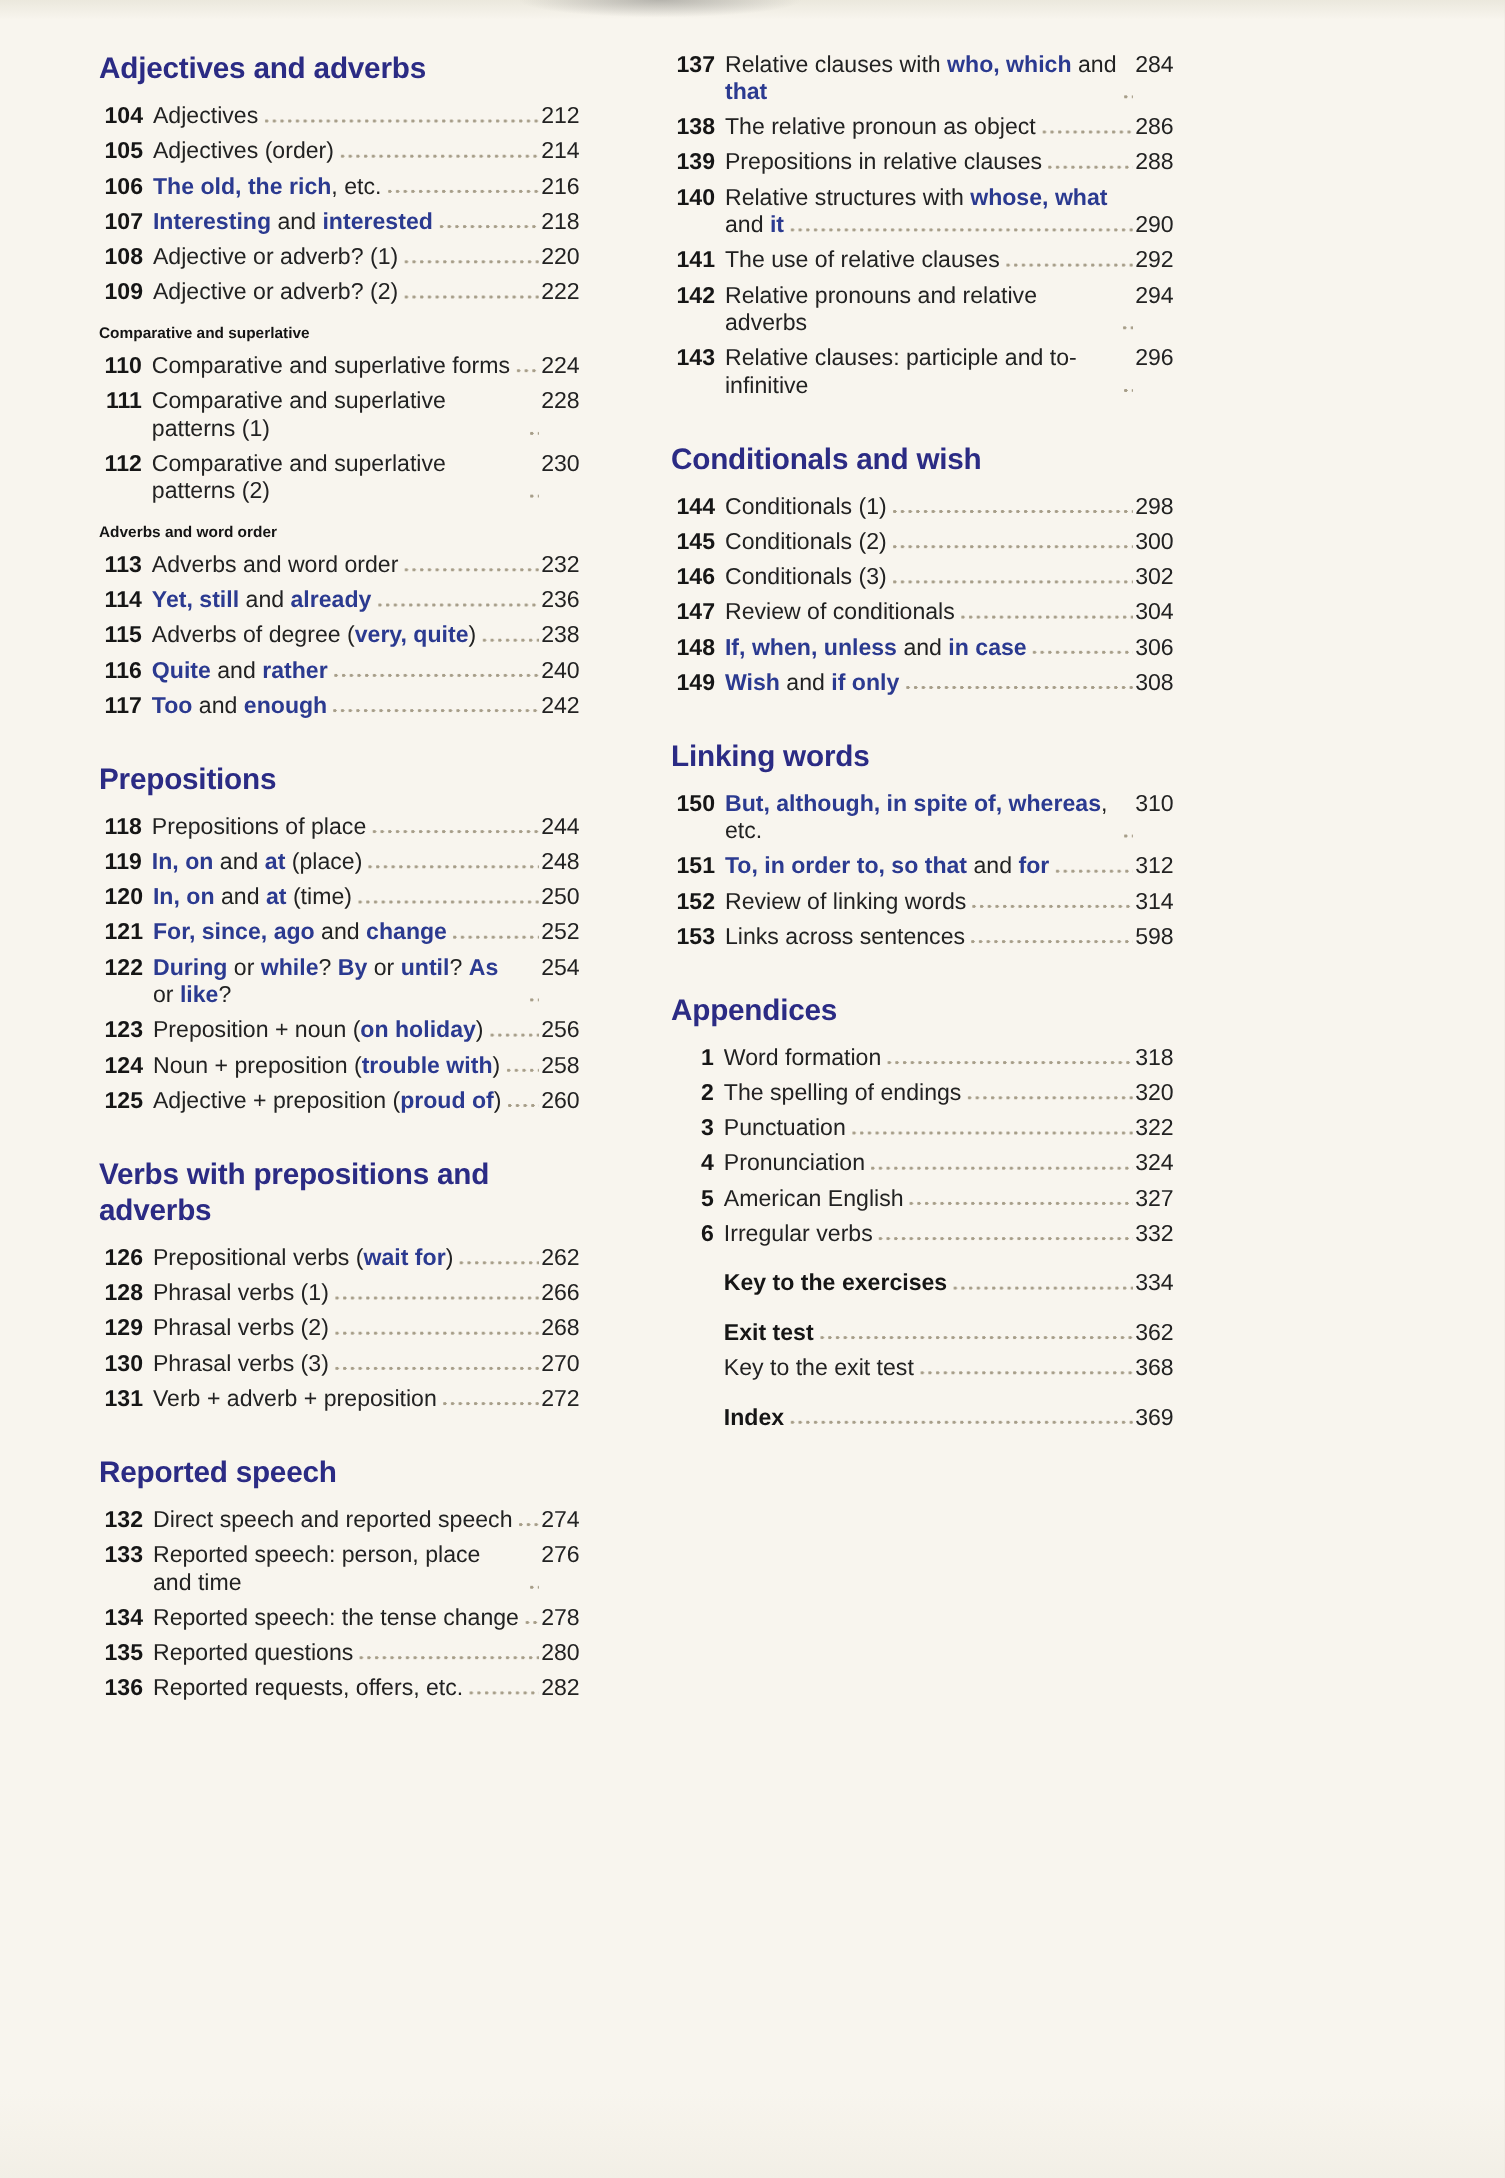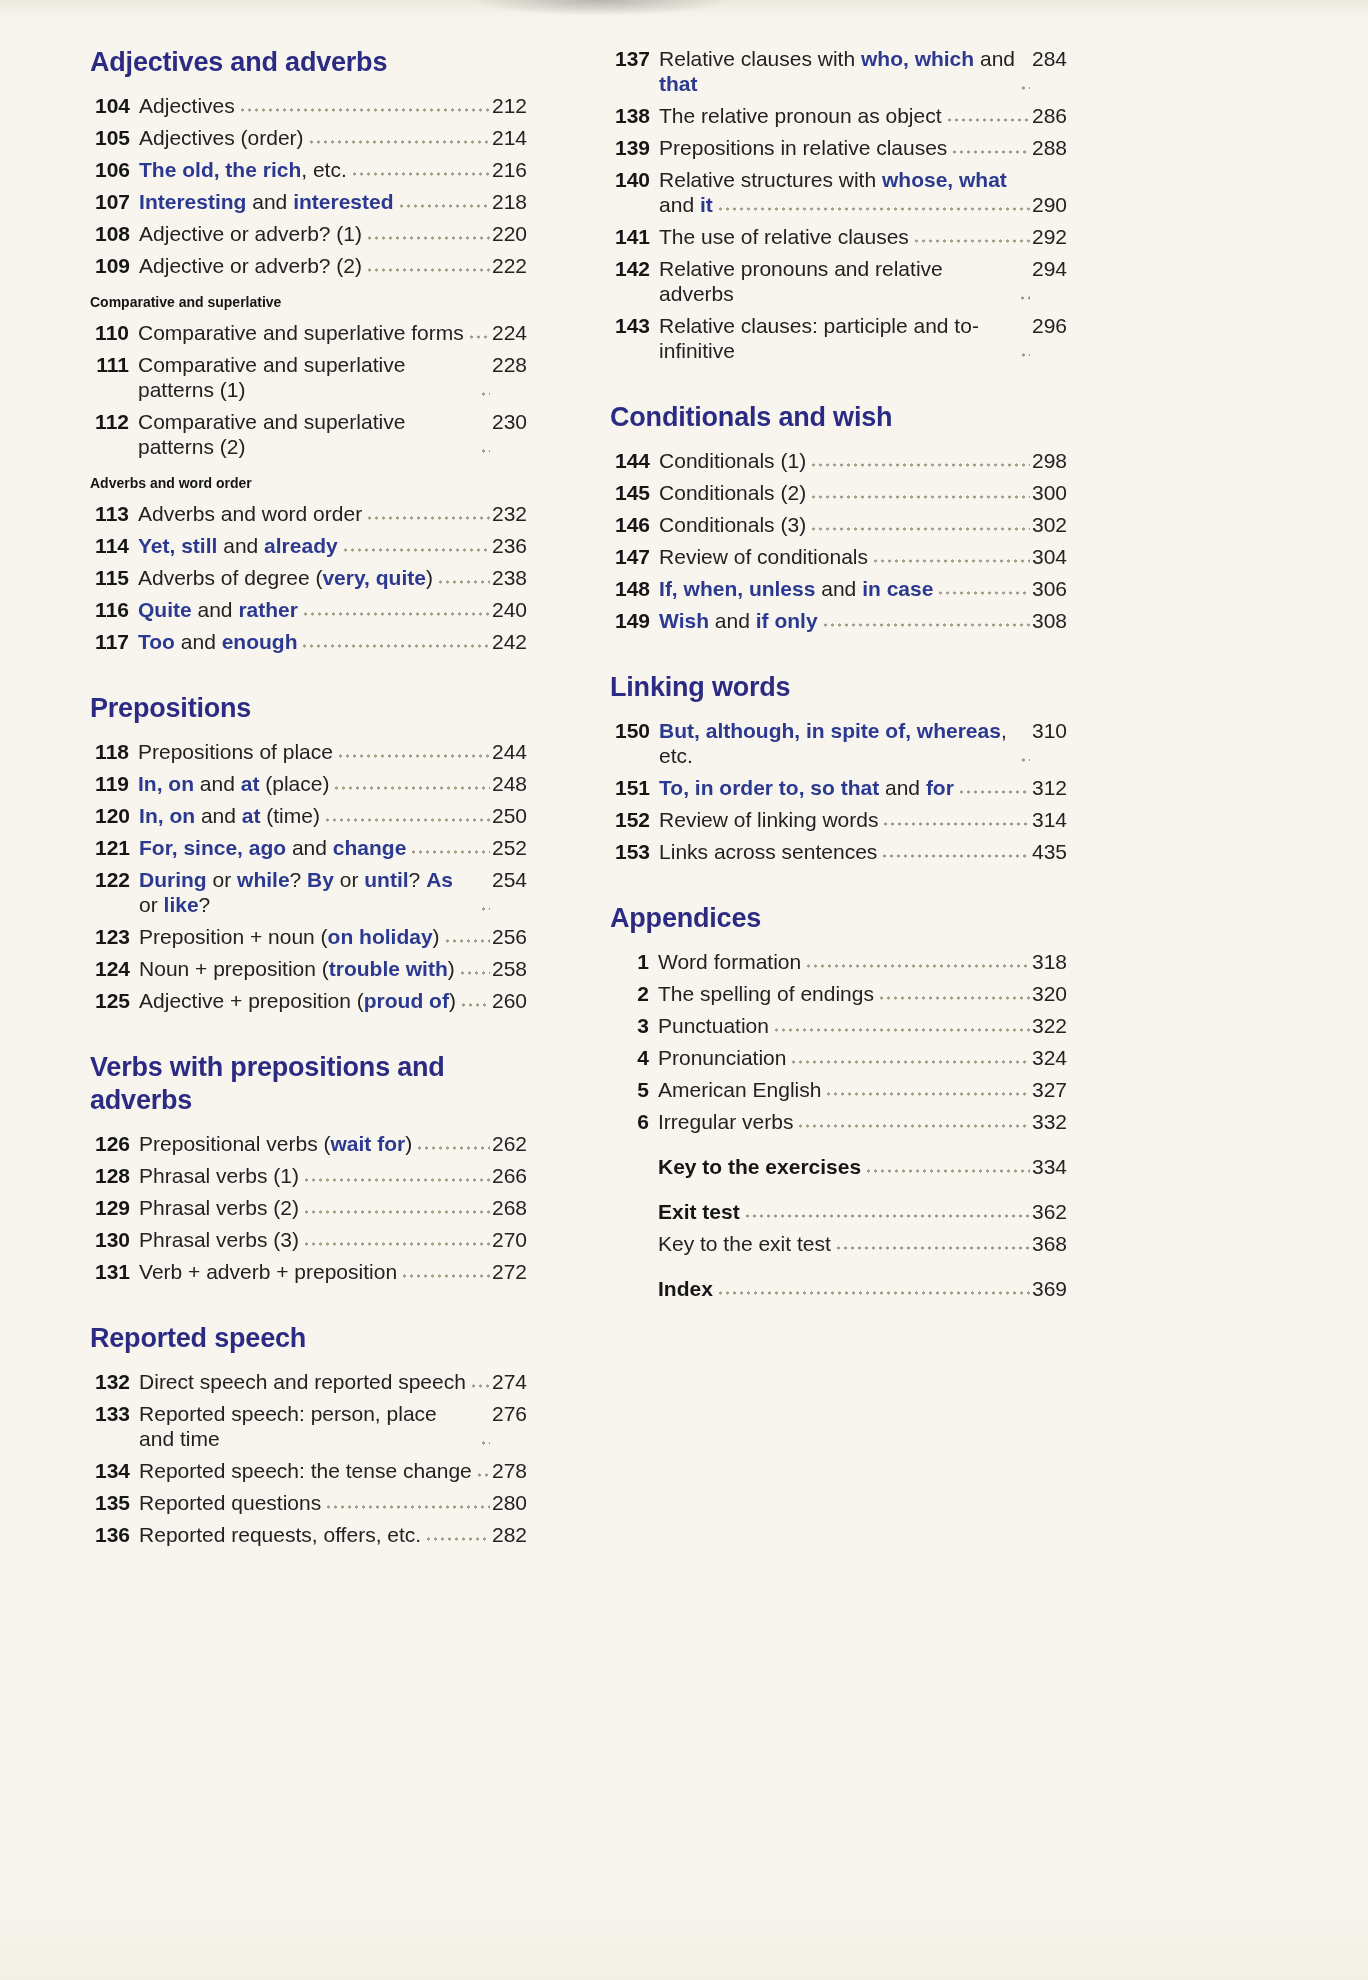--- a/index.html
+++ b/index.html
@@ -594,21 +594,21 @@
                 <div class="pgn">314</div>
               </div>
             </div>
           </div>
           <div class="entry">
             <div class="num">153</div>
             <div class="body">
               <div class="line">
                 <div class="ttl"><span>Links across sentences</span></div>
                 <div class="dots"></div>
-                <div class="pgn">435</div>
+                <div class="pgn">598</div>
               </div>
             </div>
           </div>
         </div>
         <div class="section">
           <div class="section-title">Appendices</div>
           <div class="entry">
             <div class="num">1</div>
             <div class="body">
               <div class="line">

